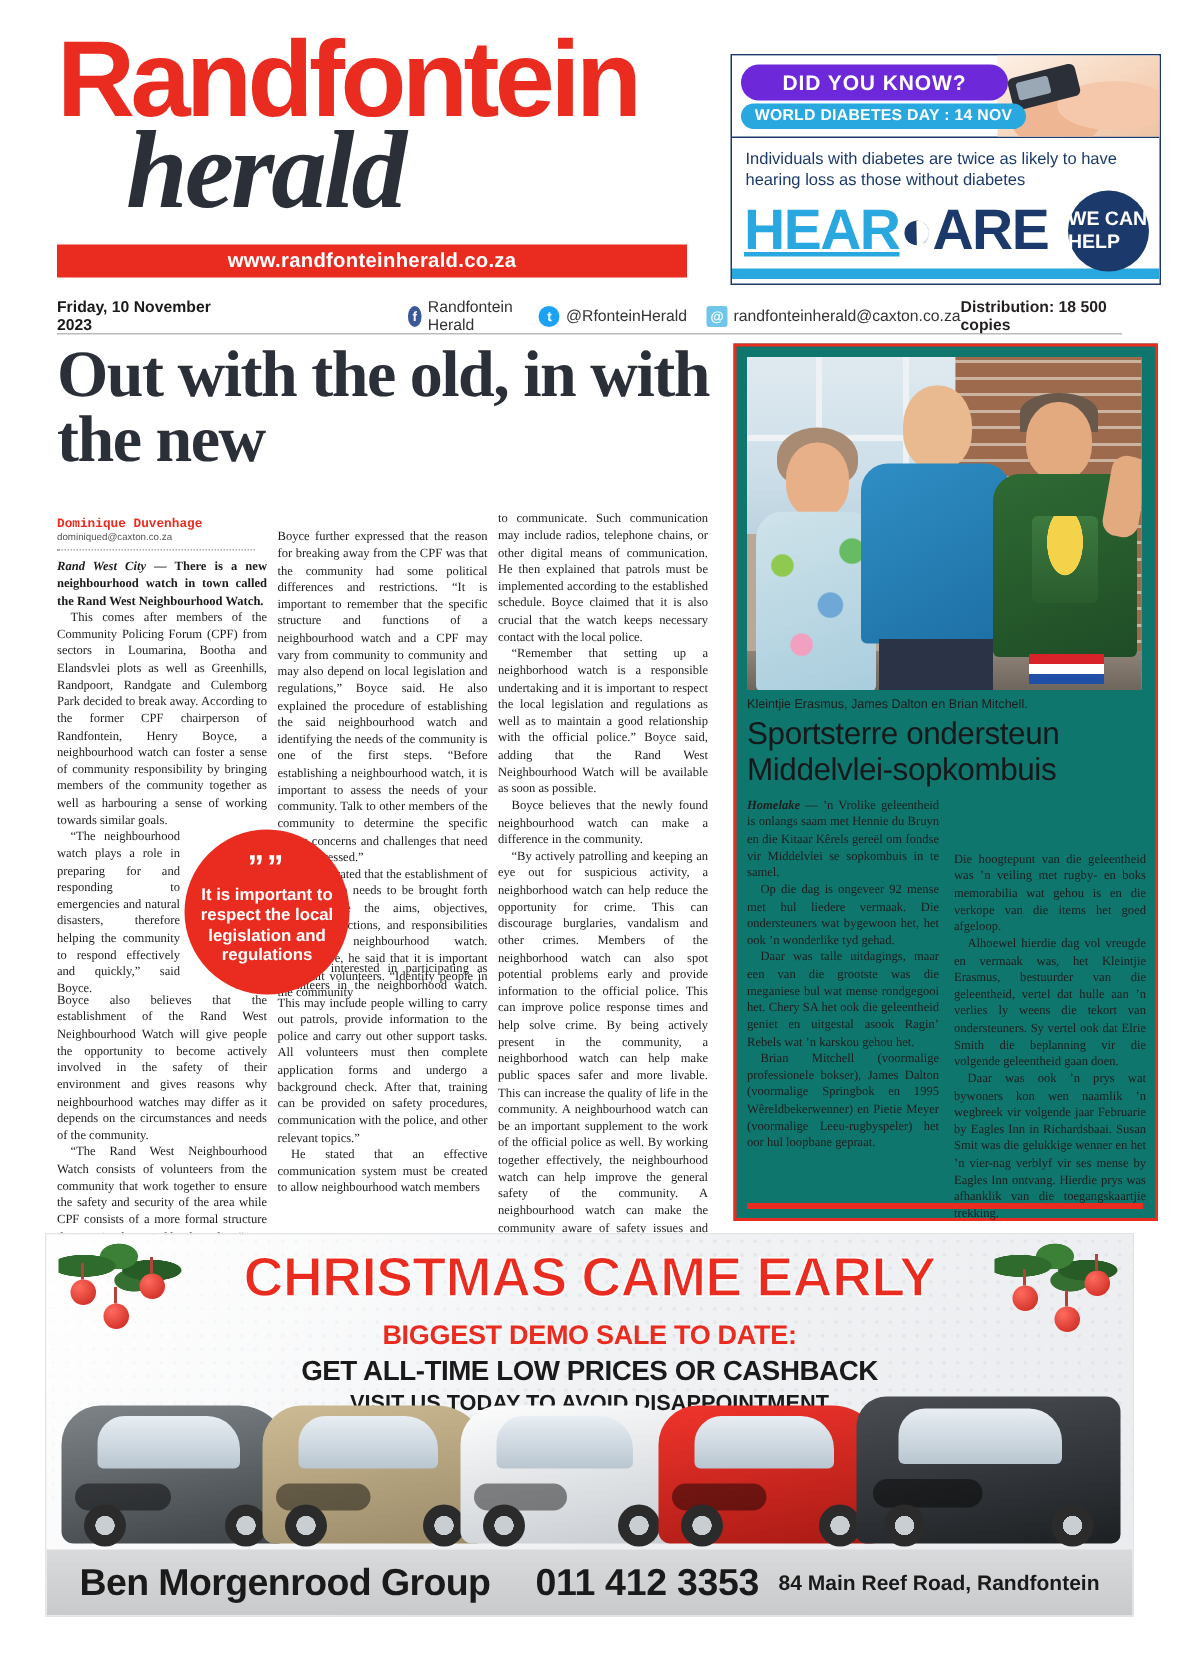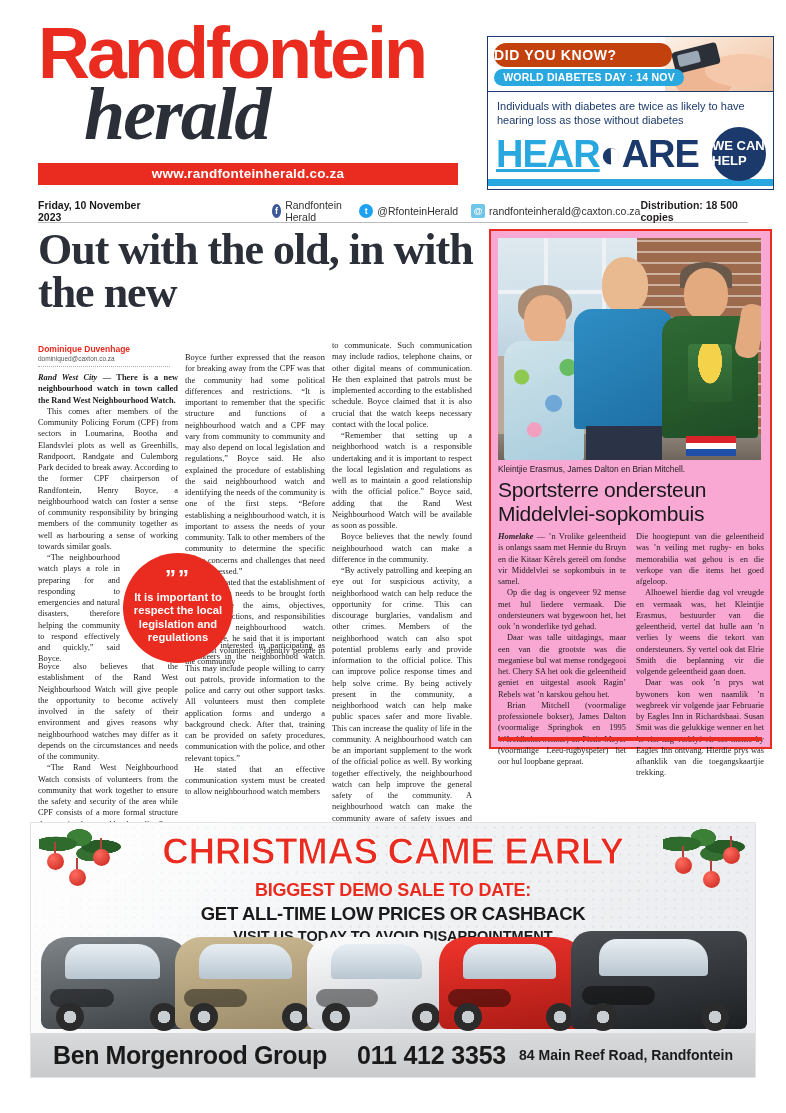--- a/index.html
+++ b/index.html
@@ -43,21 +43,21 @@
   #hc-device{
     position:absolute;left:8px;top:10px;width:46px;height:22px;
     background:#2b2f38;border-radius:4px;transform:rotate(-14deg);
   }
   #hc-device::after{
     content:"";position:absolute;left:5px;top:4px;width:22px;height:12px;
     background:#9aa7b5;border-radius:2px;
   }
   #hc-didyou{
     position:absolute;left:6px;top:6px;width:178px;height:24px;
-    background:#c2410c;border-radius:12px;color:#fff;text-align:left;
+    background:#6d28d9;border-radius:12px;color:#fff;text-align:center;
     font-family:"Liberation Sans",sans-serif;font-weight:bold;font-size:14px;
     line-height:24px;letter-spacing:0.6px;
   }
   #hc-wdd{
     position:absolute;left:6px;top:32px;width:190px;height:17px;
     background:#29a8e0;border-radius:9px;color:#fff;text-align:center;
     font-family:"Liberation Sans",sans-serif;font-weight:bold;font-size:10.5px;
     line-height:17px;letter-spacing:0.2px;
   }
   #hc-tag{
@@ -109,21 +109,21 @@
   
   #headline{
     position:absolute;left:38px;top:228px;width:445px;
     font-family:"Liberation Serif",serif;font-weight:bold;
     font-size:44px;line-height:0.98;color:#2b2f38;letter-spacing:-1px;
   }
 
   
   #byline{position:absolute;left:38px;top:344px;width:140px;}
   #byline .name{
-    font-family:Liberation Sans, sans-serif;font-weight:bold;font-size:8.5px;
+    font-family:Liberation Mono, monospace;font-weight:bold;font-size:8.5px;
     color:#ea2b1f;line-height:1.25;
   }
   #byline .mail{
     font-family:"Liberation Sans",sans-serif;font-size:6.5px;color:#555;
     line-height:1.3;
   }
   #byline .rule{border-bottom:1px dotted #aaa;margin-top:3px;width:132px;}
 
   
   .col{
@@ -153,22 +153,22 @@
     font-family:"Liberation Sans",sans-serif;font-weight:bold;font-size:22px;
     line-height:12px;margin-bottom:7px;letter-spacing:2px;
   }
   #pq-text{font-size:11.2px;line-height:1.17;padding:0 9px;}
 
   
   .narrow{width:82px;}
 
   
   #right-pack{
-    position:absolute;left:489px;top:229px;width:283px;height:520px;
-    border:2.5px solid #ea2b1f;background:#f9a8d4;box-sizing:border-box;text-decoration:underline;
+    position:absolute;left:489px;top:229px;width:283px;height:585px;
+    border:2.5px solid #ea2b1f;background:#0f766e;box-sizing:border-box;text-decoration:underline;
   }
   #photo{
     position:absolute;left:7px;top:7px;width:263px;height:222px;overflow:hidden;
     background:#b9a898;
   }
   .ph-wall{
     position:absolute;right:0;top:0;width:124px;height:100%;
     background:
       repeating-linear-gradient(0deg,#9d6a4e 0 9px,#cbb3a0 9px 11px),
       repeating-linear-gradient(90deg,rgba(0,0,0,.14) 0 1px,rgba(0,0,0,0) 1px 26px);
@@ -232,21 +232,21 @@
   .afcol{
     position:absolute;top:300px;width:128px;
     font-family:"Liberation Serif",serif;font-size:8.4px;line-height:1.34;
     text-align:justify;color:#1c1c1c;-webkit-hyphens:auto;hyphens:auto;
   }
   .afcol p{margin:0;text-indent:9px;}
   .afcol p.first{text-indent:0;}
   .afcol p.lead{text-indent:0;}
   .afcol p.lead i{font-weight:bold;font-style:italic;}
   #afcol1{left:7px;}
-  #afcol2{left:145px;}
+  #afcol2{left:145px;margin-top:36px;}
   #af-rule{position:absolute;left:7px;bottom:6px;width:264px;height:4px;background:#ea2b1f;}
 
   
   #xmas-ad{
     position:absolute;left:30px;top:822px;width:726px;height:256px;
     background:linear-gradient(135deg,#fdfdfd 0%,#f2f3f5 40%,#e9ebee 100%);
     overflow:hidden;border:1px solid #e3e3e3;box-sizing:border-box;
   }
   #xmas-ad .dots{
     position:absolute;left:0;top:0;width:100%;height:180px;opacity:.5;

